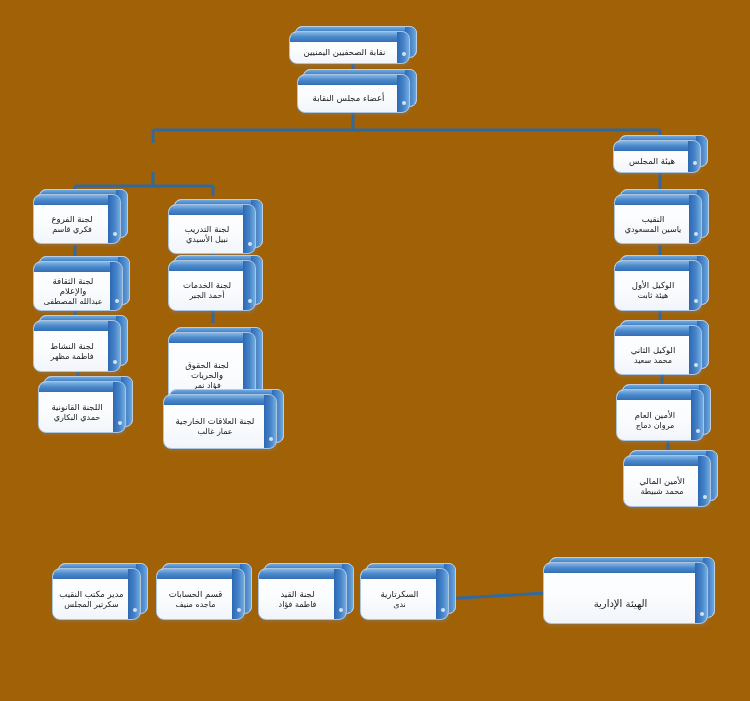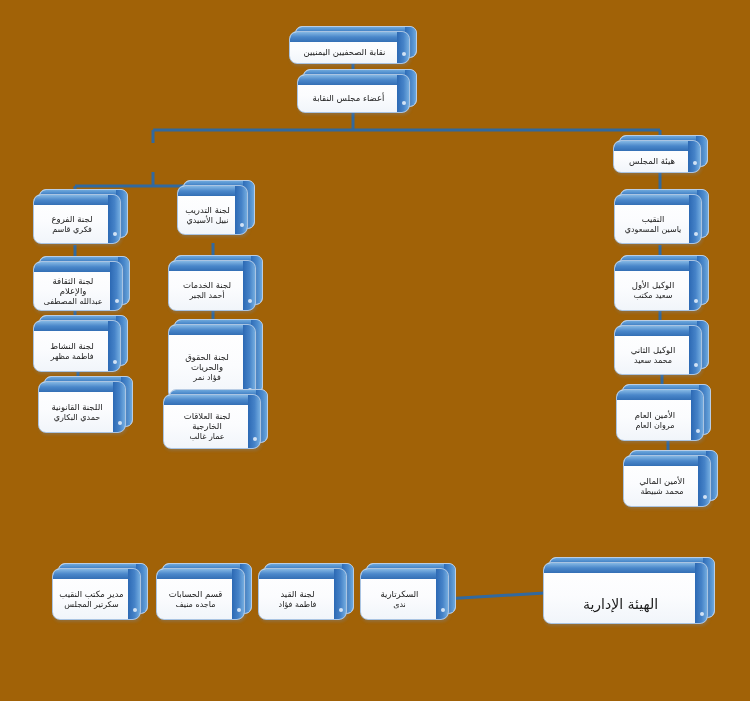--- a/index.html
+++ b/index.html
@@ -106,21 +106,21 @@
     justify-content: center;
     gap: 1px;
     padding: 1px 2px;
     text-align: center;
     color: #1b1b1b;
     line-height: 1.18;
   }
   .node .card .txt .l1 { font-size: 8.5px; }
   .node .card .txt .l2 { font-size: 8px; }
 
-  .node.wide .card .txt .l1 { font-size: 14px; margin-top: 12px; }
+  .node.wide .card .txt .l1 { font-size: 10px; margin-top: 12px; }
 
   
   .node.root .card .txt .l1 { font-size: 8.5px; }
 </style>
 </head>
 <body>
 
 <div id="canvas">
 
   <svg id="wires" viewBox="0 0 750 701" width="750" height="701" xmlns="http://www.w3.org/2000/svg">
@@ -257,21 +257,21 @@
     <div class="card">
       <div class="bar"></div>
       <div class="spine"></div>
       <div class="txt">
         <div class="l1">اللجنة القانونية</div>
         <div class="l2">حمدي البكاري</div>
       </div>
     </div>
   </div>
 
-  <div class="node" style="left:168px; top:185px; width:78px; height:50px;margin-left:9px;">
+  <div class="node" style="left:168px; top:204px; width:95px; height:50px;">
     <div class="shadowcard">
       <div class="sc-top"></div>
       <div class="sc-spine"></div>
     </div>
     <div class="card">
       <div class="bar"></div>
       <div class="spine"></div>
       <div class="txt">
         <div class="l1">لجنة التدريب</div>
         <div class="l2">نبيل الأسيدي</div>
@@ -287,36 +287,36 @@
     <div class="card">
       <div class="bar"></div>
       <div class="spine"></div>
       <div class="txt">
         <div class="l1">لجنة الخدمات</div>
         <div class="l2">أحمد الجبر</div>
       </div>
     </div>
   </div>
 
-  <div class="node" style="left:168px; top:324px; width:95px; height:76px;">
+  <div class="node" style="left:168px; top:332px; width:95px; height:76px;">
     <div class="shadowcard">
       <div class="sc-top"></div>
       <div class="sc-spine"></div>
     </div>
     <div class="card">
       <div class="bar"></div>
       <div class="spine"></div>
       <div class="txt">
         <div class="l1">لجنة الحقوق والحريات</div>
         <div class="l2">فؤاد نمر</div>
       </div>
     </div>
   </div>
 
-  <div class="node" style="left:163px; top:394px; width:105px; height:55px;">
+  <div class="node" style="left:163px; top:394px; width:121px; height:55px;">
     <div class="shadowcard">
       <div class="sc-top"></div>
       <div class="sc-spine"></div>
     </div>
     <div class="card">
       <div class="bar"></div>
       <div class="spine"></div>
       <div class="txt">
         <div class="l1">لجنة العلاقات الخارجية</div>
         <div class="l2">عمار غالب</div>
@@ -342,21 +342,21 @@
   <div class="node" style="left:614px; top:260px; width:95px; height:51px;">
     <div class="shadowcard">
       <div class="sc-top"></div>
       <div class="sc-spine"></div>
     </div>
     <div class="card">
       <div class="bar"></div>
       <div class="spine"></div>
       <div class="txt">
         <div class="l1">الوكيل الأول</div>
-        <div class="l2">سعيد مكتب</div>
+        <div class="l2">هيئة ثابت</div>
       </div>
     </div>
   </div>
 
   <div class="node" style="left:614px; top:325px; width:95px; height:50px;">
     <div class="shadowcard">
       <div class="sc-top"></div>
       <div class="sc-spine"></div>
     </div>
     <div class="card">
@@ -372,21 +372,21 @@
   <div class="node" style="left:616px; top:389px; width:95px; height:52px;">
     <div class="shadowcard">
       <div class="sc-top"></div>
       <div class="sc-spine"></div>
     </div>
     <div class="card">
       <div class="bar"></div>
       <div class="spine"></div>
       <div class="txt">
         <div class="l1">الأمين العام</div>
-        <div class="l2">مروان العام</div>
+        <div class="l2">مروان دماج</div>
       </div>
     </div>
   </div>
 
   <div class="node" style="left:623px; top:455px; width:95px; height:52px;">
     <div class="shadowcard">
       <div class="sc-top"></div>
       <div class="sc-spine"></div>
     </div>
     <div class="card">

